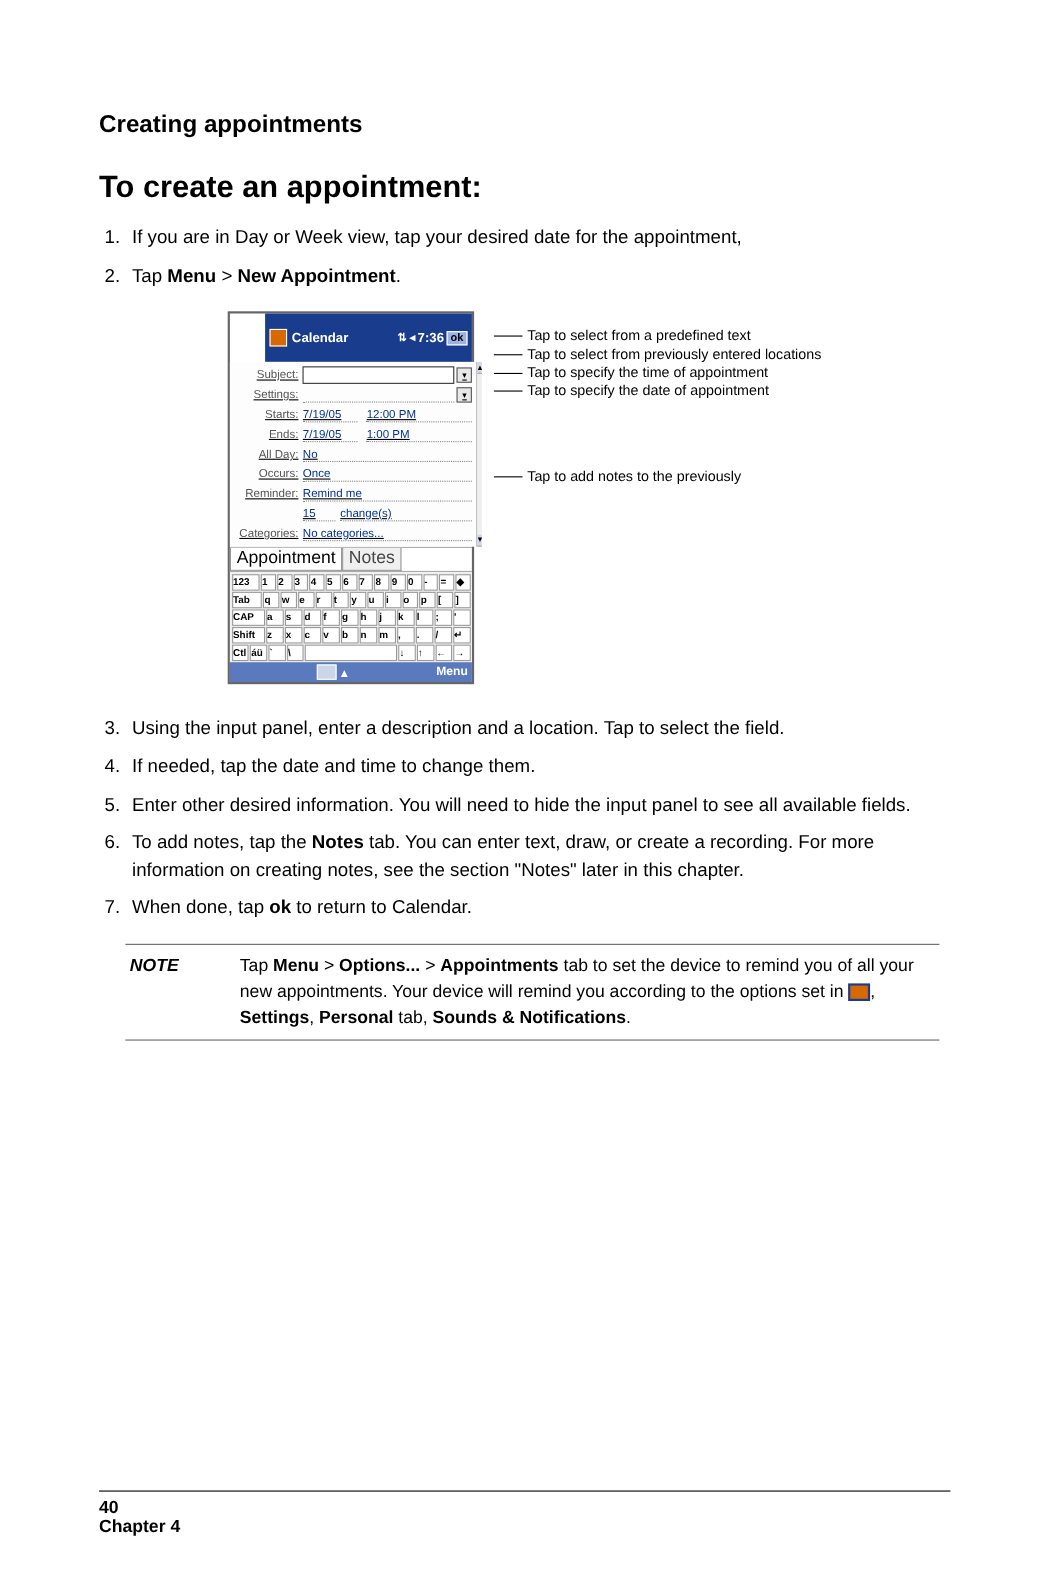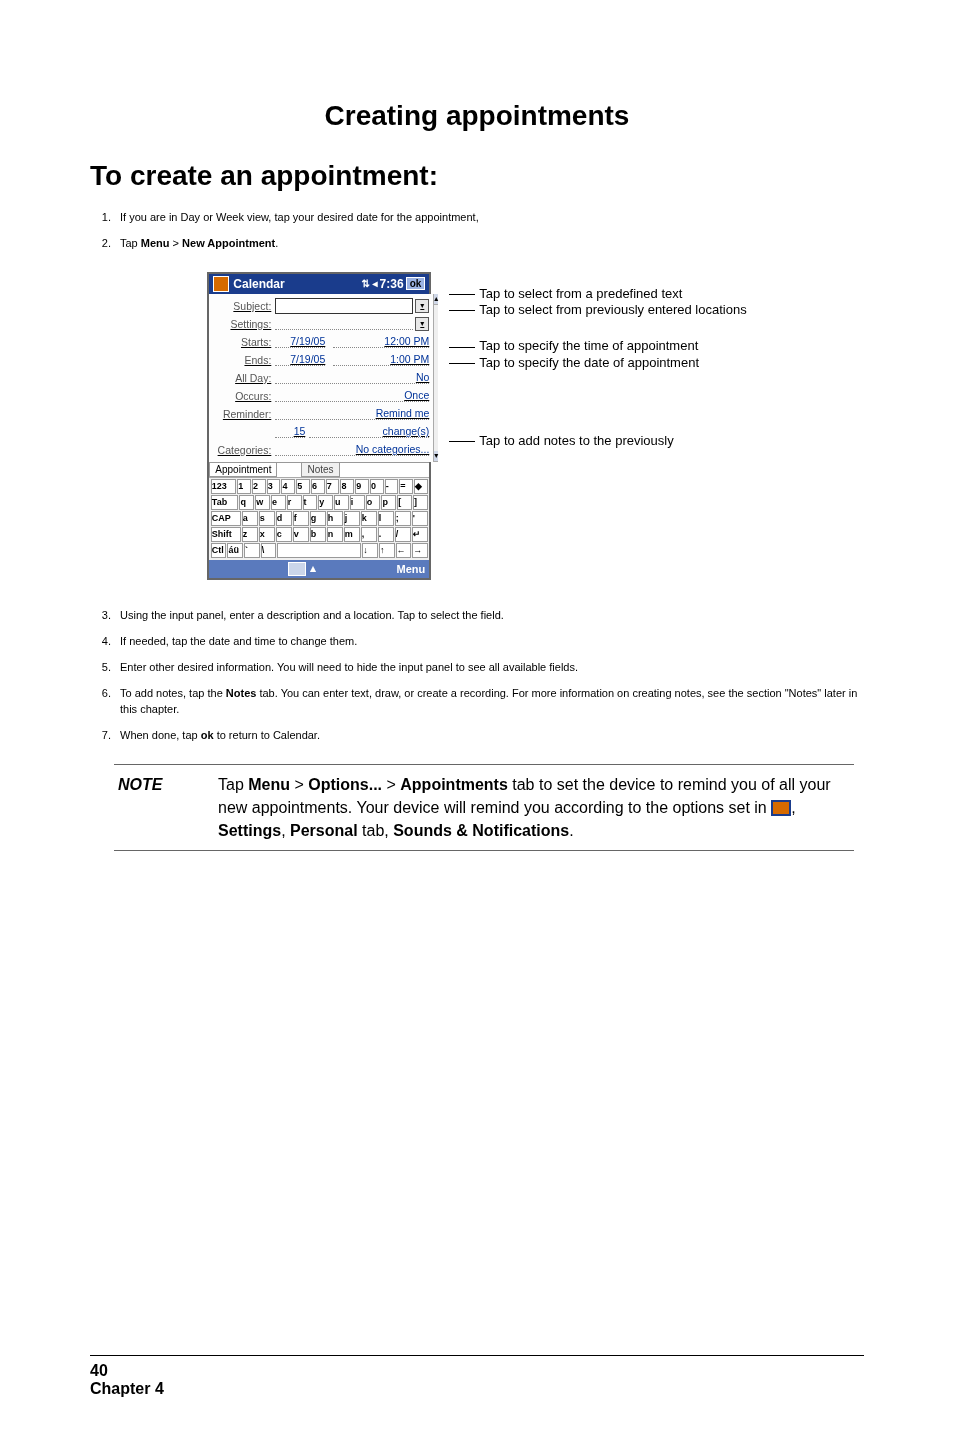--- a/index.html
+++ b/index.html
@@ -10,34 +10,33 @@
     color: #000;
     width: 954px;
   }
   .page {
     padding: 100px 90px 40px 90px;
     box-sizing: border-box;
     min-height: 1438px;
     position: relative;
   }
   .h1 {
-    font-size: 28px;
+    font-size: 22px;
     font-weight: bold;
     margin-bottom: 28px;
-    text-align: center;
   }
   .h2 {
     font-size: 28px;
     font-weight: bold;
     margin-bottom: 18px;
   }
   ol.steps {
     margin: 0 0 20px 0;
     padding-left: 24px;
-    font-size: 11px;
+    font-size: 17px;
     line-height: 1.45;
   }
   ol.steps > li {
     margin-bottom: 10px;
     padding-left: 6px;
   }
   .figure-wrap {
     display: flex;
     justify-content: center;
     margin: 20px 0 28px 0;
@@ -50,23 +49,24 @@
     width: 220px;
     border: 2px solid #666;
     background: #fff;
     font-size: 11px;
   }
   .device-titlebar {
     display: flex;
     align-items: center;
     background: #1a3c8c;
     color: #fff;
-    padding: 2px 4px;
+    padding: 14px 4px;
     font-weight: bold;
     font-size: 12px;
+    margin-left: 32px;
   }
   .device-titlebar .icon-left {
     width: 14px;
     height: 14px;
     margin-right: 4px;
     background: #d66a00;
     display: inline-block;
     border: 1px solid #fff;
   }
   .device-titlebar .title-text { flex: 1; }
@@ -96,21 +96,20 @@
     color: #555;
     font-size: 10.5px;
   }
   .form-row .val {
     flex: 1;
     color: #003399;
     font-size: 10.5px;
   }
   .dotted {
     border-bottom: 1px dotted #888;
-    text-align: right;
   }
   .subject-input {
     flex: 1;
     border: none;
     border: 1px solid #333;
     height: 14px;
     padding: 0 2px;
     font-size: 10px;
   }
   .dropdown-arrow {
@@ -140,22 +139,21 @@
   .sb-track {
     flex: 1;
     background: #efefef;
   }
   .form-and-scroll {
     display: flex;
   }
   .tabs {
     display: flex;
     border-top: 1px solid #999;
-    font-size: 10px;
-    gap: 24px;
+    font-size: 16px;
   }
   .tabs .tab {
     padding: 1px 5px;
     border: 1px solid #999;
     border-top: none;
     background: #f0f0f0;
     color: #444;
   }
   .tabs .tab.selected {
     background: #fff;
@@ -426,21 +424,21 @@
       <div class="callouts">
         <div class="callout-block-top">
           <div class="callout-row">
               <span class="callout-line"></span>
               <span class="callout-text">Tap to select from a predefined text</span>
             </div>
           <div class="callout-row">
               <span class="callout-line"></span>
               <span class="callout-text">Tap to select from previously entered locations</span>
             </div>
-          <div class="callout-row" style="margin-top:20px;">
+          <div class="callout-row" style="margin-top:1px;">
               <span class="callout-line"></span>
               <span class="callout-text">Tap to specify the time of appointment</span>
             </div>
           <div class="callout-row">
               <span class="callout-line"></span>
               <span class="callout-text">Tap to specify the date of appointment</span>
             </div>
         </div>
         <div class="callout-gap-bottom">
           <div class="callout-row">

